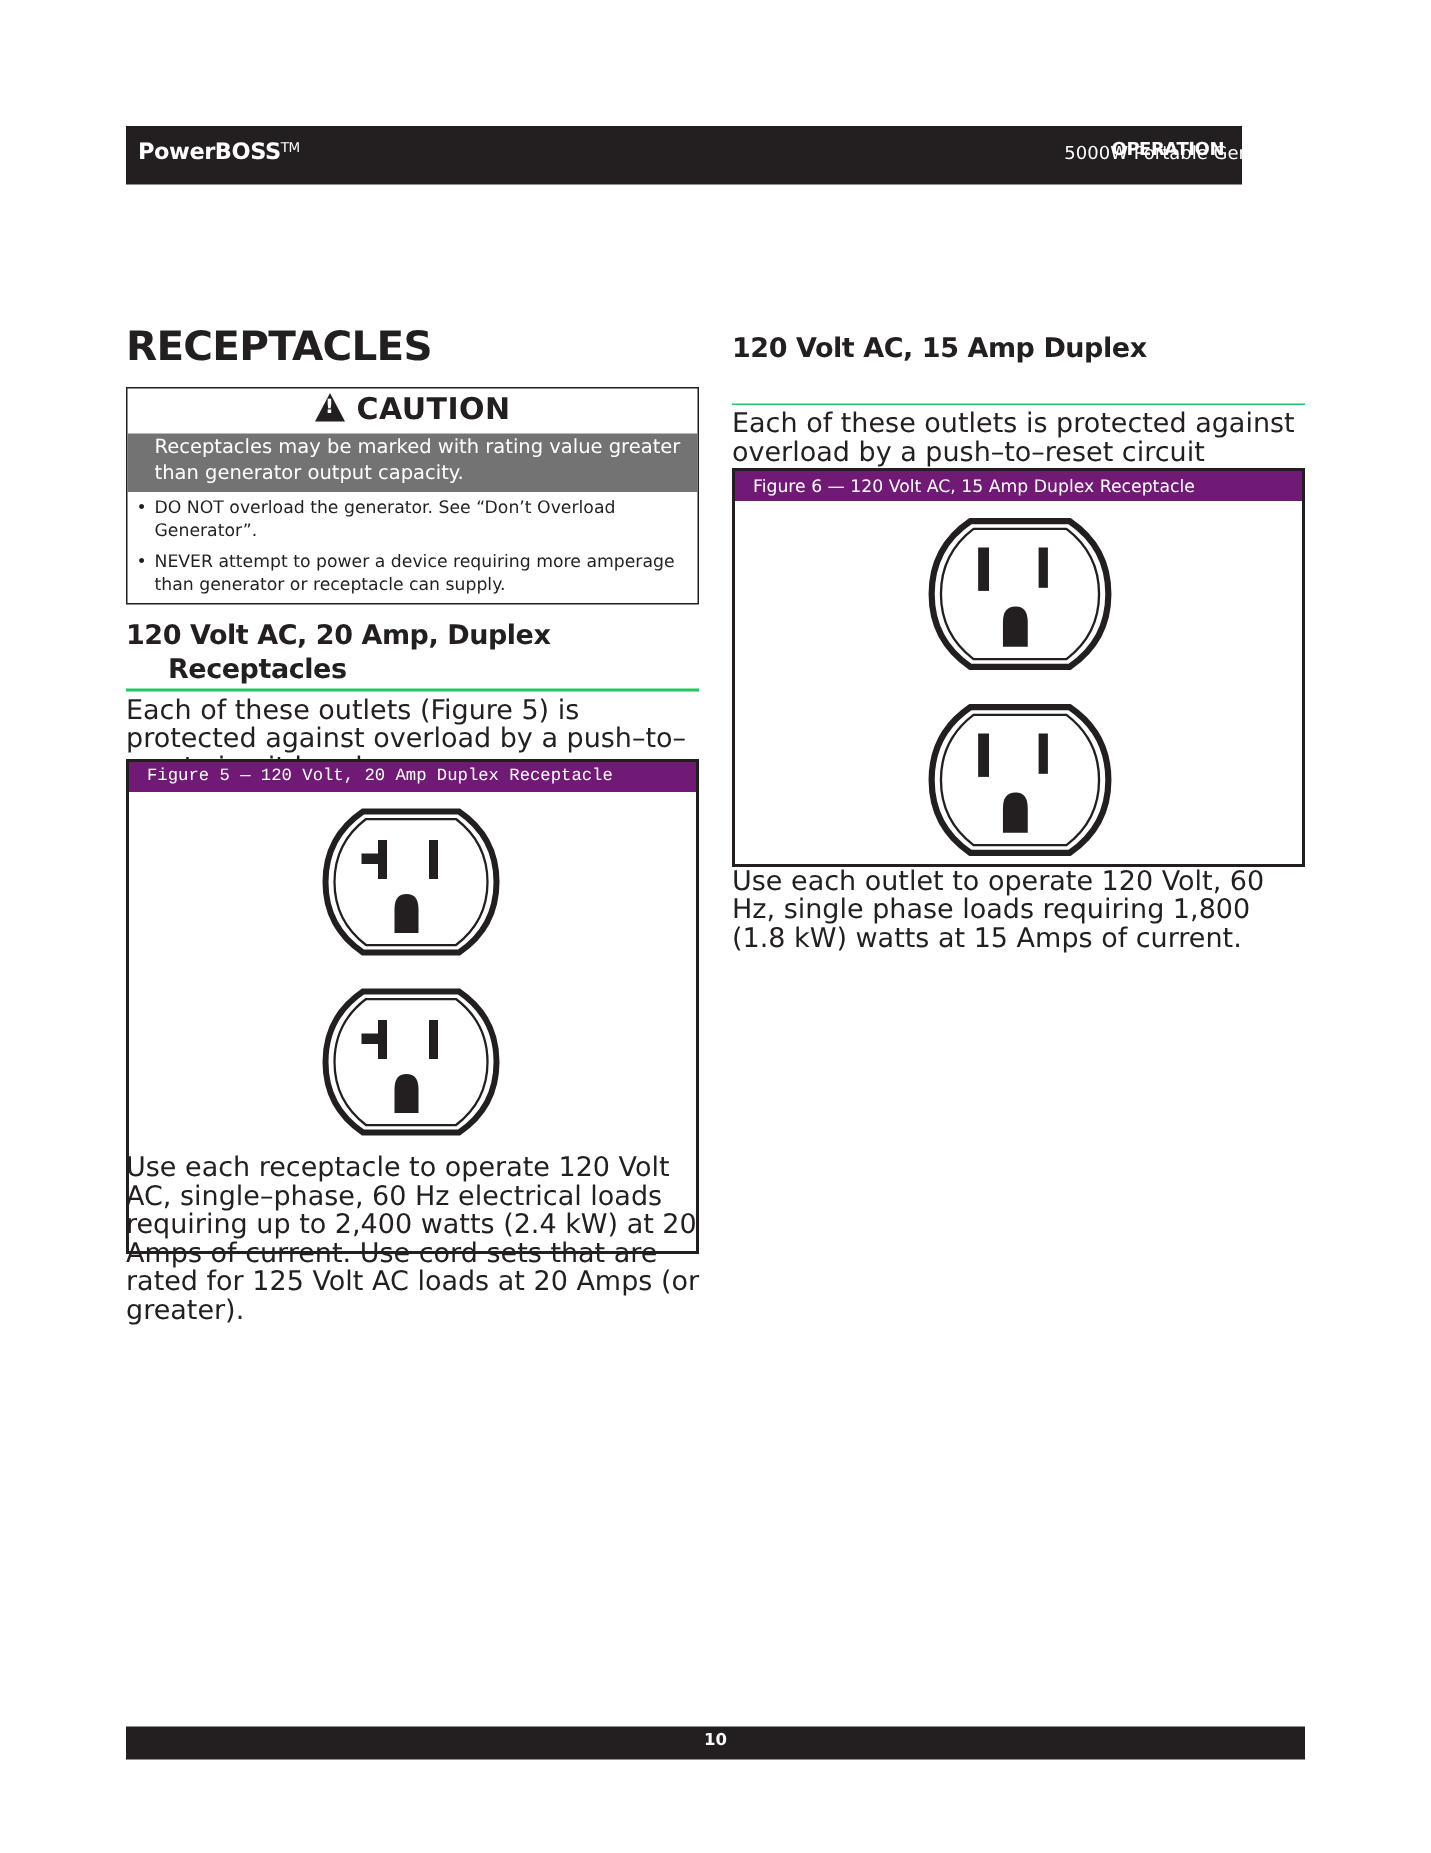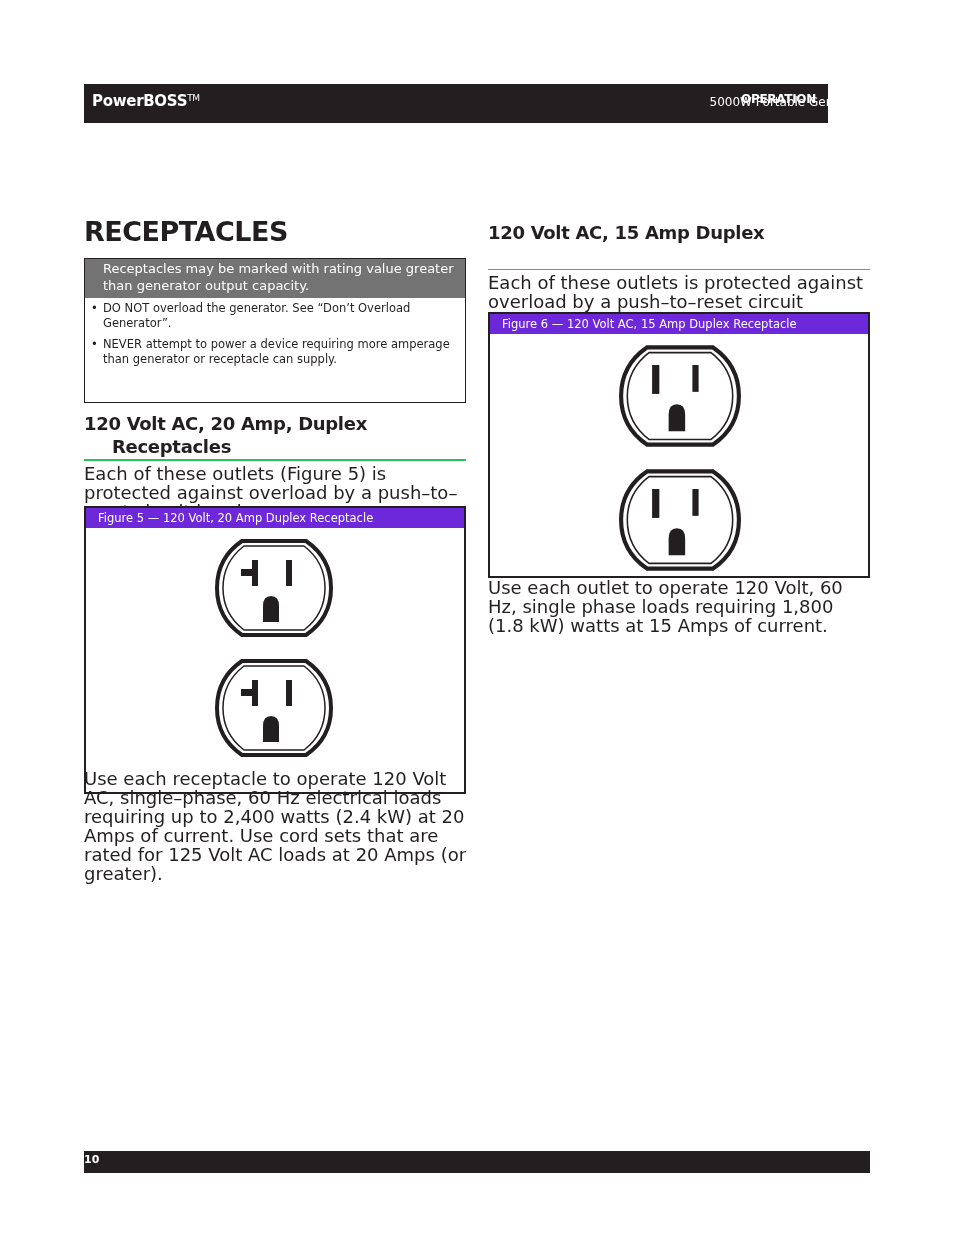--- a/index.html
+++ b/index.html
@@ -55,50 +55,53 @@
 
     .sub-heading {
       position: absolute; font-size: 18px; font-weight: bold; line-height: 23px;
       border-bottom: 2px solid #22c55e; letter-spacing: -0.3px;
     }
     .sub-heading .l2 { display: block; padding-left: 28px; }
     .body-text { position: absolute; font-size: 18px; line-height: 19px; }
 
     .figure-box { position: absolute; border: 2px solid #231f20; background: #fff; }
     .figure-cap {
-      background: #6d28d9; color: #fff; font-size: 11.5px; height: 20px; line-height: 20px; padding-left: 12px;
+      background: #701a75; color: #fff; font-size: 11.5px; height: 20px; line-height: 20px; padding-left: 12px;
     }
     .outlet { position: absolute; }
   </style>
 </head>
 <body>
 
 <div class="header-bar">
   <div class="brand"><span>PowerBOSS</span><sup>TM</sup></div>
   <div class="subtitle">5000W Portable Generator</div>
   <div class="section">OPERATION</div>
 </div>
 
 <div class="page-title">RECEPTACLES</div>
 
 <div class="caution-box">
+  <div class="caution-head">
+    <span class="warn"></span><span>CAUTION</span>
+  </div>
   <div class="caution-dark">Receptacles may be marked with rating value greater than generator output capacity.</div>
   <ul class="caution-list">
     <li>DO NOT overload the generator. See “Don’t Overload Generator”.</li>
     <li>NEVER attempt to power a device requiring more amperage than generator or receptacle can supply.</li>
   </ul>
 </div>
 
 <div class="sub-heading" style="left:84px; top:412px; width:382px; height:49px;">
   <span>120 Volt AC, 20 Amp, Duplex</span>
   <span class="l2">Receptacles</span>
 </div>
 <div class="body-text" style="left:84px; top:464px; width:382px;">Each of these outlets (Figure 5) is protected against overload by a push–to–reset circuit breaker.</div>
 
-<div class="figure-box" style="left:84px; top:506px; width:382px; height:288px;">
+<div class="figure-box" style="left:84px; top:506px; width:382px; height:330px;font-family:Liberation Mono, monospace;">
   <div class="figure-cap">Figure 5 — 120 Volt, 20 Amp Duplex Receptacle</div>
 
   <svg class="outlet" style="left:128px; top:30px;" width="120" height="100" viewBox="0 0 120 100">
     <path d="M28 3 H92 Q117 20 117 50 Q117 80 92 97 H28 Q3 80 3 50 Q3 20 28 3 Z" fill="#fff" stroke="#231f20" stroke-width="4"></path>
     <path d="M30 8 H90 Q111 24 111 50 Q111 76 90 92 H30 Q9 76 9 50 Q9 24 30 8 Z" fill="none" stroke="#231f20" stroke-width="1.5"></path>
     <rect x="38" y="22" width="6" height="26" fill="#231f20"></rect>
     <rect x="27" y="31" width="14" height="7" fill="#231f20"></rect>
     <rect x="72" y="22" width="6" height="26" fill="#231f20"></rect>
     <path d="M49 84 V68 Q49 58 57 58 Q65 58 65 68 V84 Z" fill="#231f20"></path>
   </svg>
@@ -135,15 +138,15 @@
     <path d="M28 3 H92 Q117 20 117 50 Q117 80 92 97 H28 Q3 80 3 50 Q3 20 28 3 Z" fill="#fff" stroke="#231f20" stroke-width="4"></path>
     <path d="M30 8 H90 Q111 24 111 50 Q111 76 90 92 H30 Q9 76 9 50 Q9 24 30 8 Z" fill="none" stroke="#231f20" stroke-width="1.5"></path>
     <rect x="33" y="20" width="7" height="28" fill="#231f20"></rect>
     <rect x="72" y="20" width="6" height="26" fill="#231f20"></rect>
     <path d="M49 84 V68 Q49 58 57 58 Q65 58 65 68 V84 Z" fill="#231f20"></path>
   </svg>
 </div>
 
 <div class="body-text" style="left:488px; top:578px; width:382px;">Use each outlet to operate 120 Volt, 60 Hz, single phase loads requiring 1,800 (1.8 kW) watts at 15 Amps of current.</div>
 
-<div style="position:absolute; left:84px; top:1151px; width:786px; height:22px; background:#231f20; color:#fff; text-align:left; font-size:11px; font-weight:bold; line-height:18px;">
+<div style="position:absolute; left:84px; top:1151px; width:786px; height:22px; background:#231f20; color:#fff; text-align:center; font-size:11px; font-weight:bold; line-height:18px;">
   <span>10</span>
 </div>
 
 </body></html>

